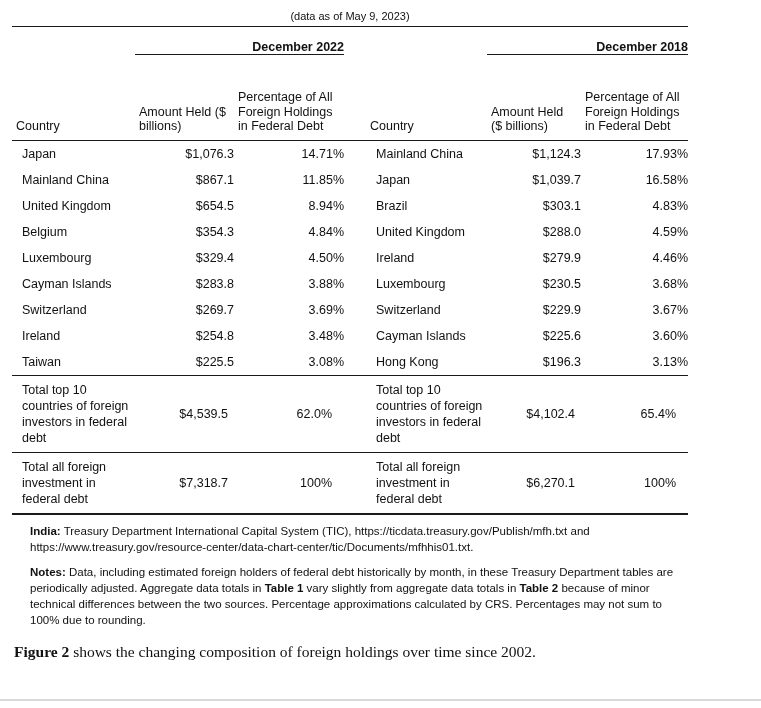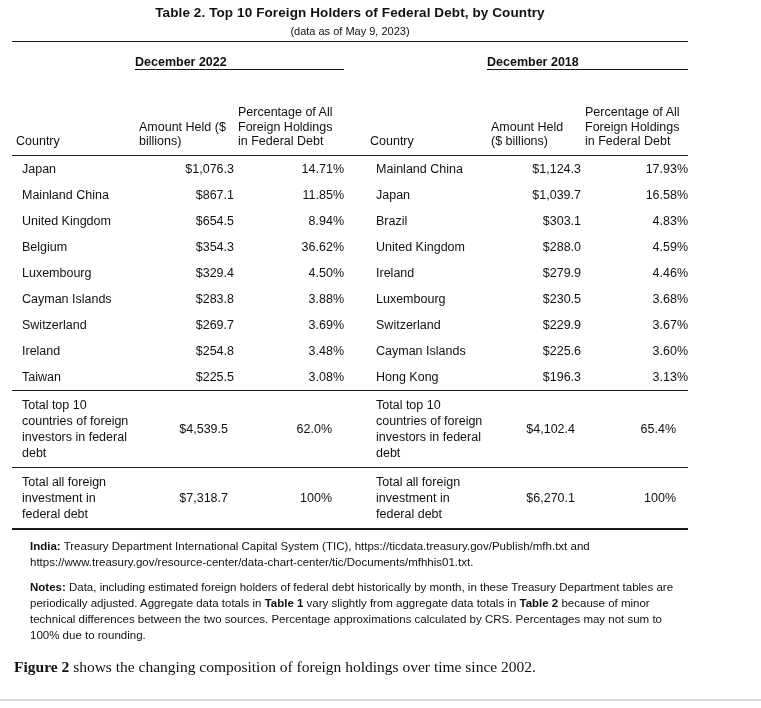--- a/index.html
+++ b/index.html
@@ -43,21 +43,21 @@
   col.w-pct      { width: 110px; }
   col.w-spacer   { width: 22px; }
   col.w-country2 { width: 121px; }
   col.w-amount2  { width: 94px; }
   col.w-pct2     { width: 107px; }
 
   tr.group-row th { height: 27px; vertical-align: bottom; padding: 0; }
   th.group-label {
     font-weight: bold;
     font-size: 12.5px;
-    text-align: left;
+    text-align: right;
     border-bottom: 1px solid #1a1a1a;
     padding-bottom: 3px;
   }
   tr.colhead-row th {
     height: 79px;
     vertical-align: bottom;
     font-weight: normal;
     font-size: 12.5px;
     line-height: 1.18;
     text-align: left;
@@ -97,21 +97,20 @@
     height: 2px;
     background: #d9d9d9;
   }
   b { font-weight: bold; }
 </style>
 </head>
 <body>
 
 <div class="doc">
 
-  <div class="title">Table 2. Top 10 Foreign Holders of Federal Debt, by Country</div>
   <div class="subtitle">(data as of May 9, 2023)</div>
 
   <table class="holders">
     <colgroup>
       <col class="w-country">
         <col class="w-amount">
         <col class="w-pct">
       <col class="w-spacer">
       <col class="w-country2">
         <col class="w-amount2">
@@ -159,21 +158,21 @@
           <td class="c-amount">$654.5</td>
           <td class="c-pct">8.94%</td>
           <td></td>
           <td class="c-country">Brazil</td>
           <td class="c-amount">$303.1</td>
           <td class="c-pct">4.83%</td>
         </tr>
         <tr class="data-row">
           <td class="c-country">Belgium</td>
           <td class="c-amount">$354.3</td>
-          <td class="c-pct">36.62%</td>
+          <td class="c-pct">4.84%</td>
           <td></td>
           <td class="c-country">United Kingdom</td>
           <td class="c-amount">$288.0</td>
           <td class="c-pct">4.59%</td>
         </tr>
         <tr class="data-row">
           <td class="c-country">Luxembourg</td>
           <td class="c-amount">$329.4</td>
           <td class="c-pct">4.50%</td>
           <td></td>

